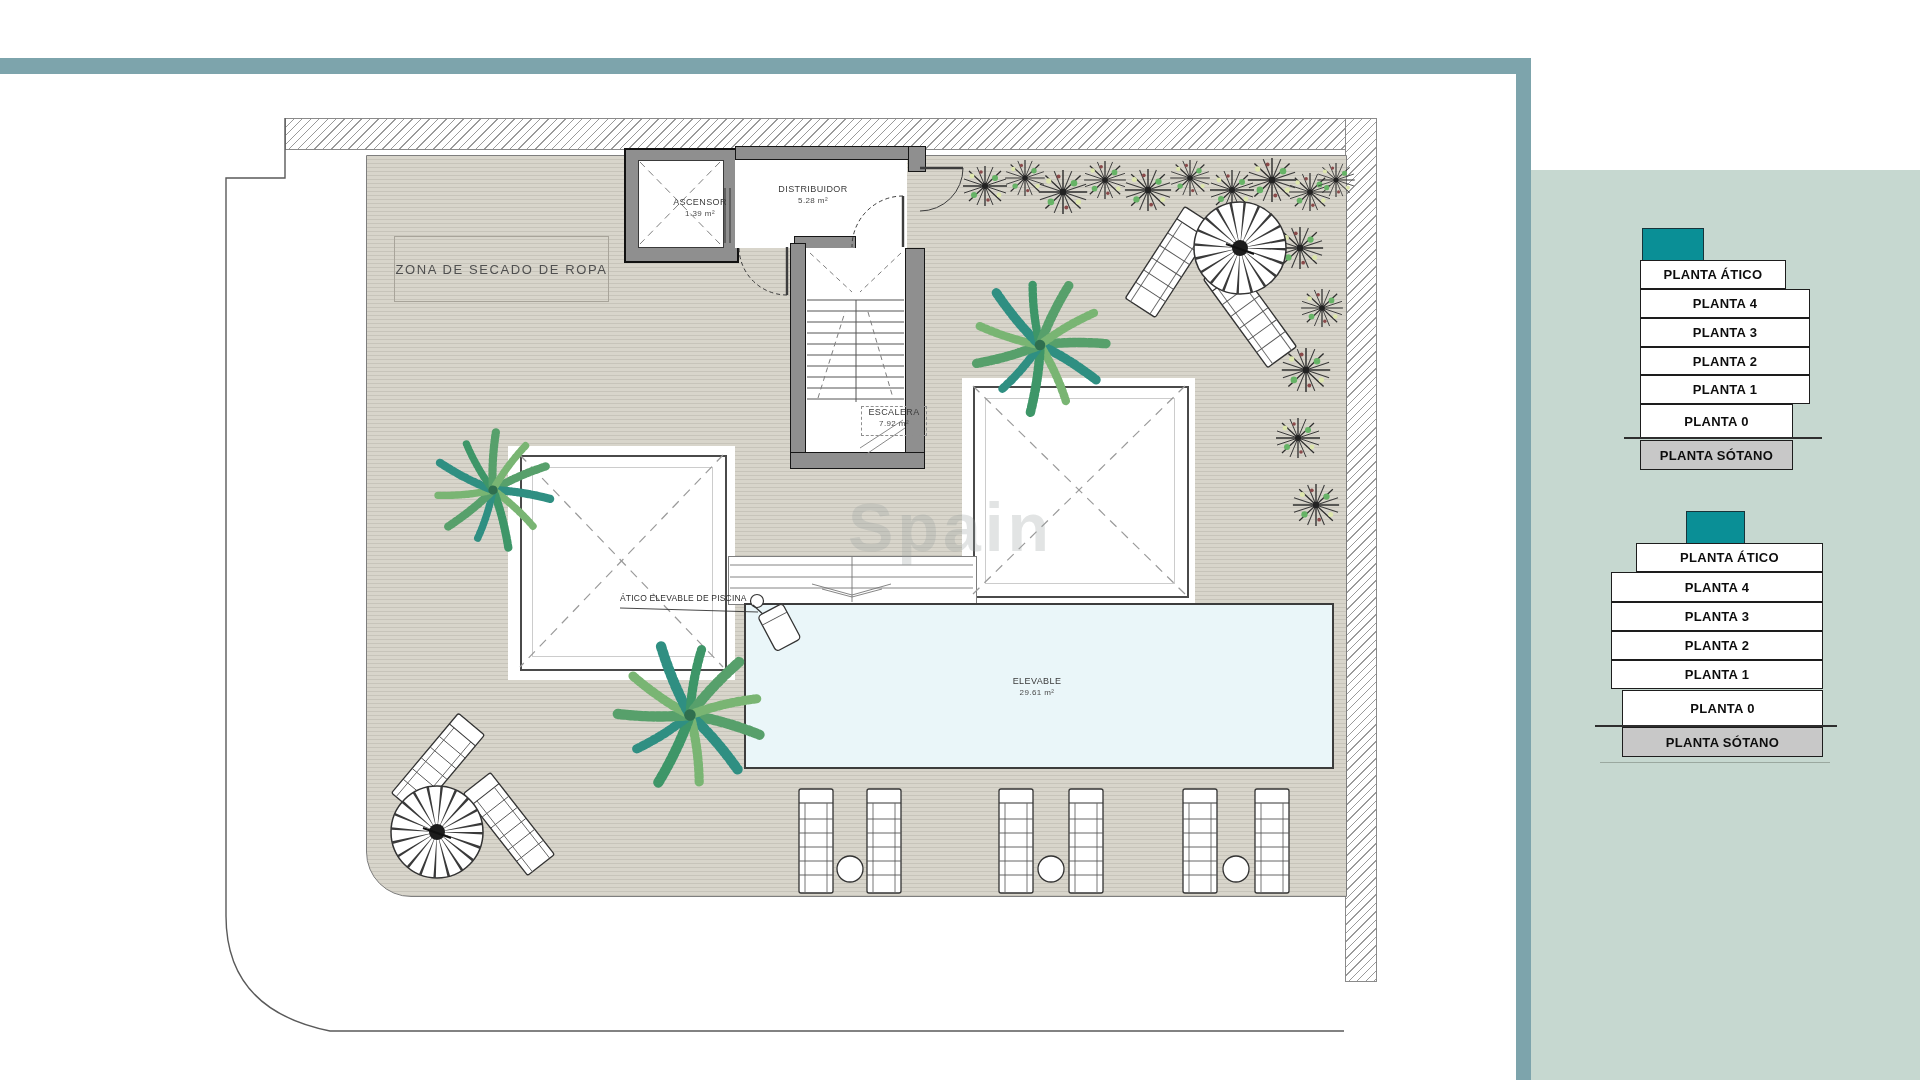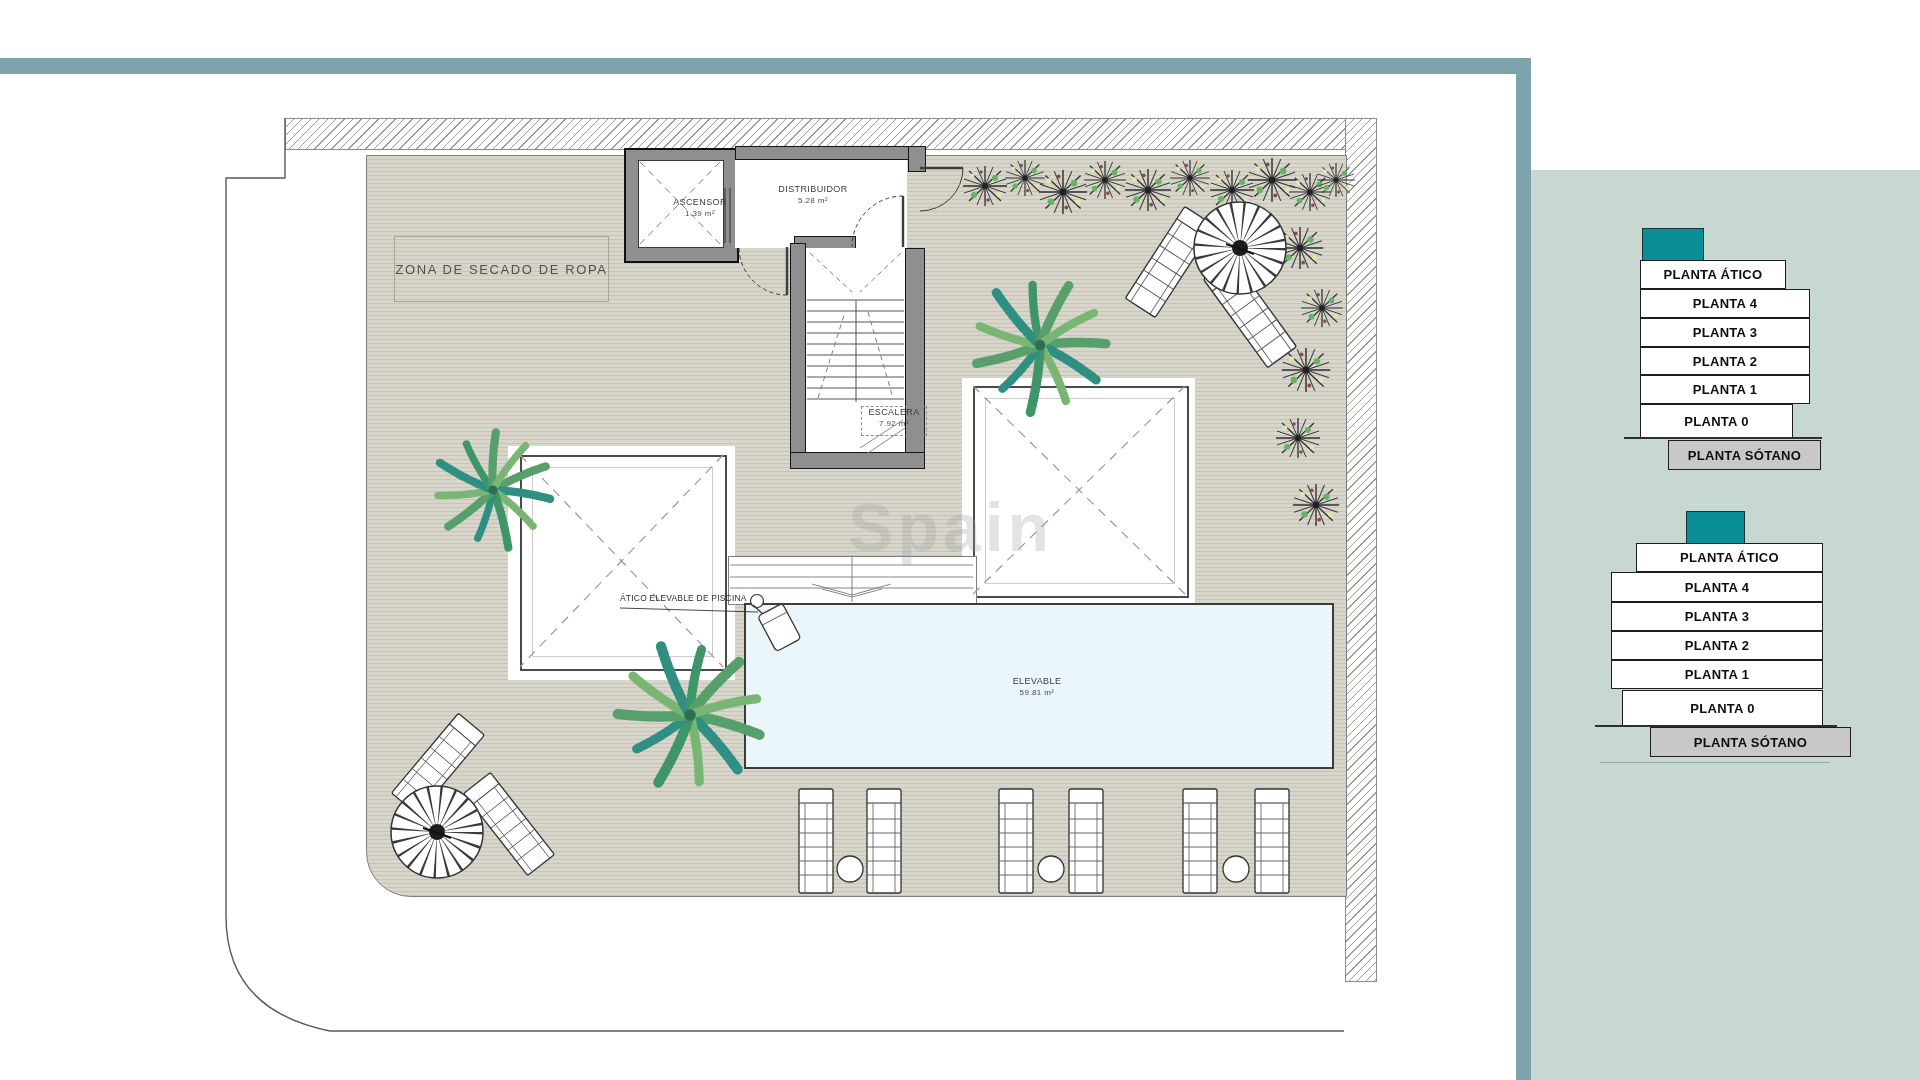--- a/index.html
+++ b/index.html
@@ -30,21 +30,21 @@
   .plan-label .area{font-size:8px;color:#4a4a4a;}
   .zona{border:1px solid #a8a49a;color:#4f4f4f;font-size:13px;letter-spacing:1.6px;
         display:flex;align-items:center;justify-content:center;}
   .esc-box{border:1px dashed #8f8f8f;margin-left:27px;}
   .grua{font-size:8.5px;color:#2e2e2e;letter-spacing:.2px;white-space:nowrap;}
   .watermark{font-size:68px;font-weight:700;color:#98a0a0;opacity:.28;letter-spacing:4px;}
   
   .floor-bar{background:#fff;border:1px solid #1d1d1d;display:flex;align-items:center;
              justify-content:center;font-size:13px;font-weight:600;color:#0d0d0d;
              letter-spacing:.3px;box-sizing:border-box;cursor:pointer;}
-  .floor-bar.sotano{background:var(--sotano);margin-left:28px;}
+  .floor-bar.sotano{background:var(--sotano);}
   .roofbox{background:var(--accent);border:1px solid #17343a;}
   .gline{background:#2e2e2e;height:2px;}
   .gline-faint{background:#9aa89f;height:1px;}
   svg{pointer-events:none;}
 </style>
 </head>
 <body>
 
 <div class="abs frame-h"></div>
 <div class="abs frame-v"></div>
@@ -264,21 +264,21 @@
 <div class="abs plan-label" style="left:758px;top:184px;width:110px;">
   <div>DISTRIBUIDOR</div>
   <div class="area">5.28 m²</div>
 </div>
 <div class="abs plan-label esc-box" style="left:834px;top:406px;width:64px;height:28px;">
   <div>ESCALERA</div>
   <div class="area">7.92 m²</div>
 </div>
 <div class="abs plan-label" style="left:997px;top:676px;width:80px;">
   <div>ELEVABLE</div>
-  <div class="area">59.81 m²</div>
+  <div class="area">29.61 m²</div>
 </div>
 <div class="abs grua" style="left:620px;top:593px;">ÁTICO ELEVABLE DE PISCINA</div>
 
 <div class="abs side-panel"></div>
 
 <div class="abs roofbox" style="left:1642px;top:228px;width:60px;height:32px;"></div>
 <div class="abs floor-bar" style="left:1640px;top:260px;width:146px;height:29px;">PLANTA ÁTICO</div>
 <div class="abs floor-bar" style="left:1640px;top:289px;width:170px;height:29px;">PLANTA 4</div>
 <div class="abs floor-bar" style="left:1640px;top:318px;width:170px;height:29px;">PLANTA 3</div>
 <div class="abs floor-bar" style="left:1640px;top:347px;width:170px;height:28px;">PLANTA 2</div>

